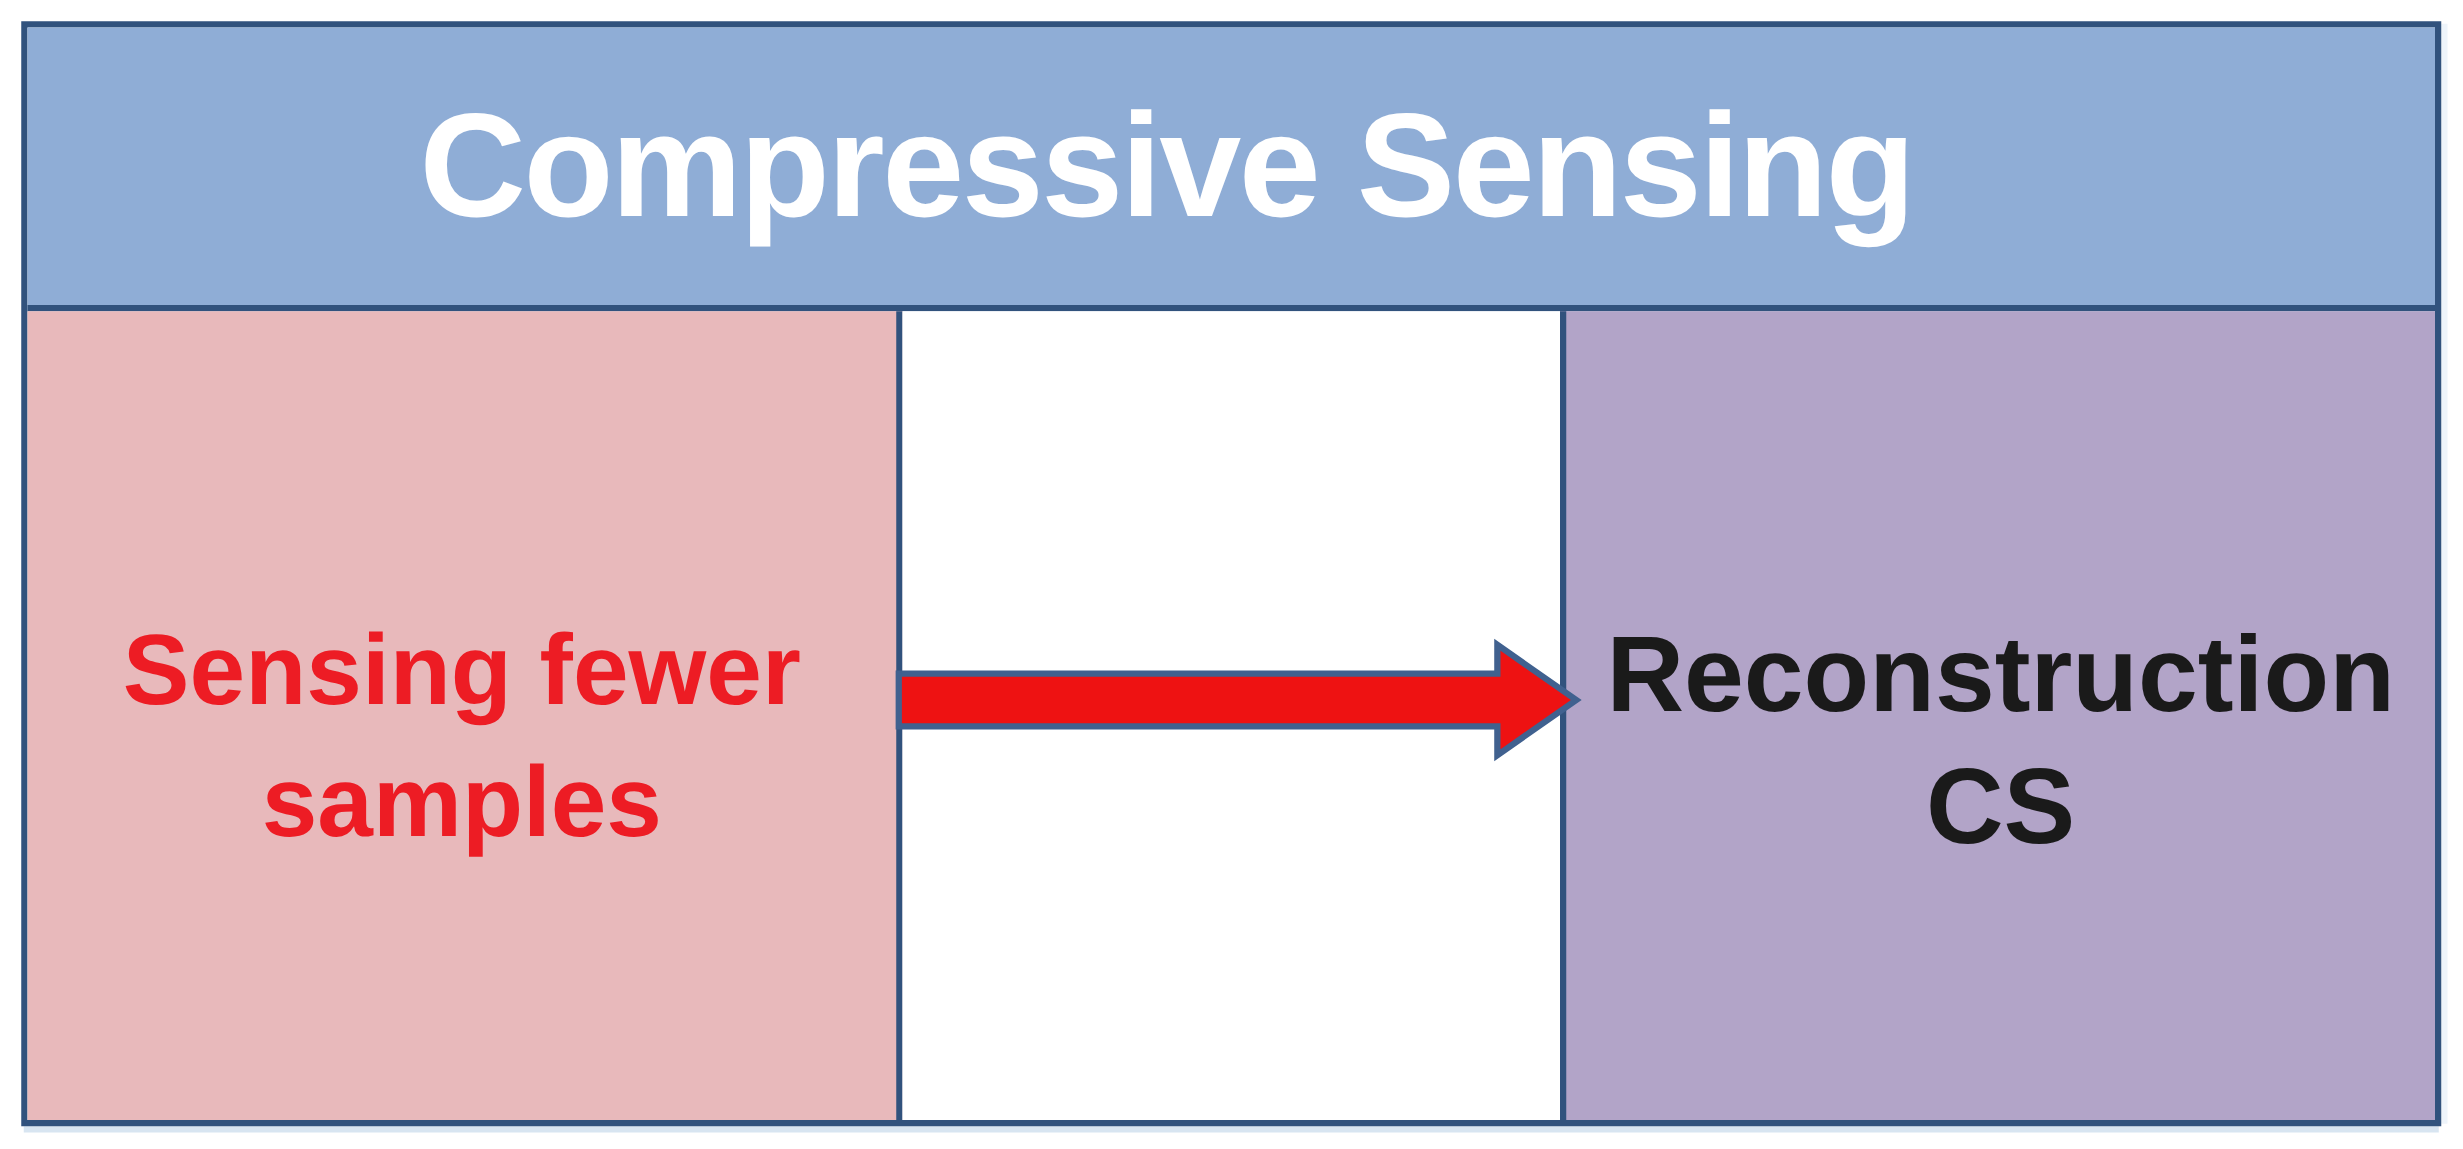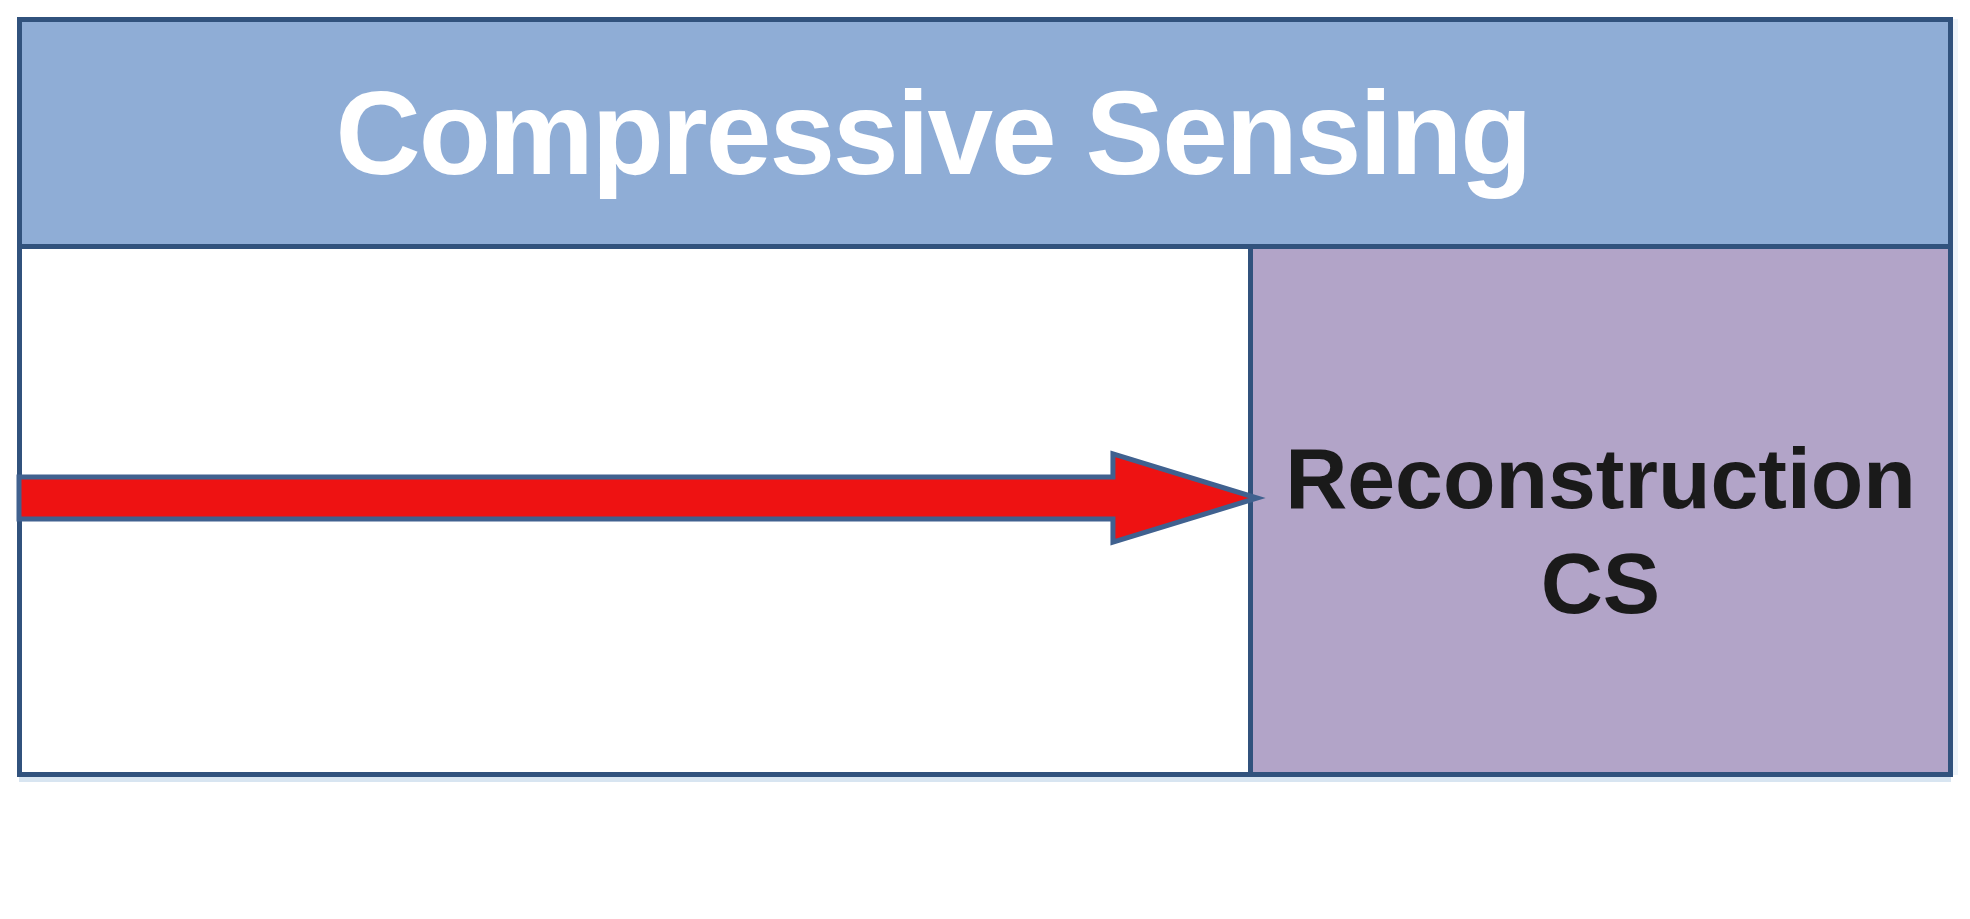--- a/index.html
+++ b/index.html
@@ -17,21 +17,21 @@
   html,body{ margin:0; padding:0; }
   body{
     width:1970px; height:919px;
     background:#ffffff;
     font-family:"Liberation Sans", sans-serif;
     overflow:hidden;
     position:relative;
   }
   .frame{
     position:absolute; left:17px; top:17px;
-    width:1936px; height:760px;
+    width:1936px; height:884px;
     border:5px solid var(--border);
     display:flex; flex-direction:column;
     background:#ffffff;
     box-shadow:0 7px 0 -2px #d8e5f1, 7px 0 0 -2px #eef4fa;
   }
   .header{
     height:227px; flex:0 0 auto;
     background:var(--header-fill);
     border-bottom:5px solid var(--border);
     display:flex; align-items:center; justify-content:center;
@@ -99,20 +99,26 @@
 <body>
 
 <div class="frame">
 
   <div class="header">
     <div class="title">Compressive Sensing</div>
   </div>
 
   <div class="row">
 
+    <div class="cell left">
+      <div class="boxlabel">
+        <span class="line">Sensing fewer</span>
+        <span class="line">samples</span>
+      </div>
+    </div>
 
     <div class="cell mid">
       <svg class="arrow" viewBox="0 0 544 100" preserveAspectRatio="none" aria-hidden="true">
         <polygon points="0,28 478,28 478,4 541,50 478,96 478,72 0,72"></polygon>
       </svg>
     </div>
 
     <div class="cell right">
       <div class="boxlabel">
         <span class="line">Reconstruction</span>

